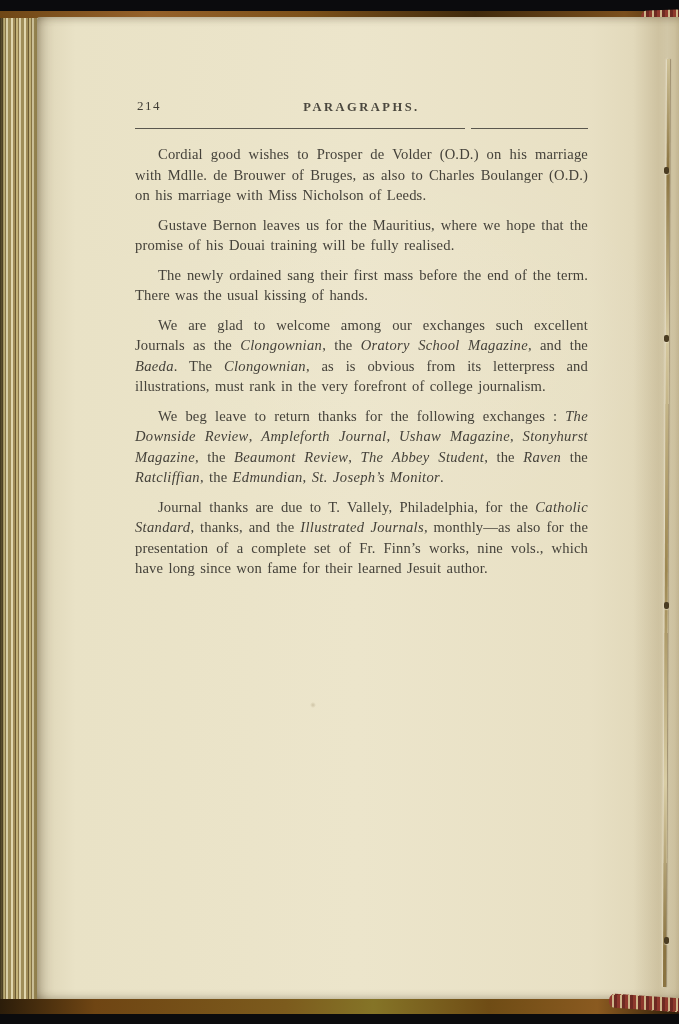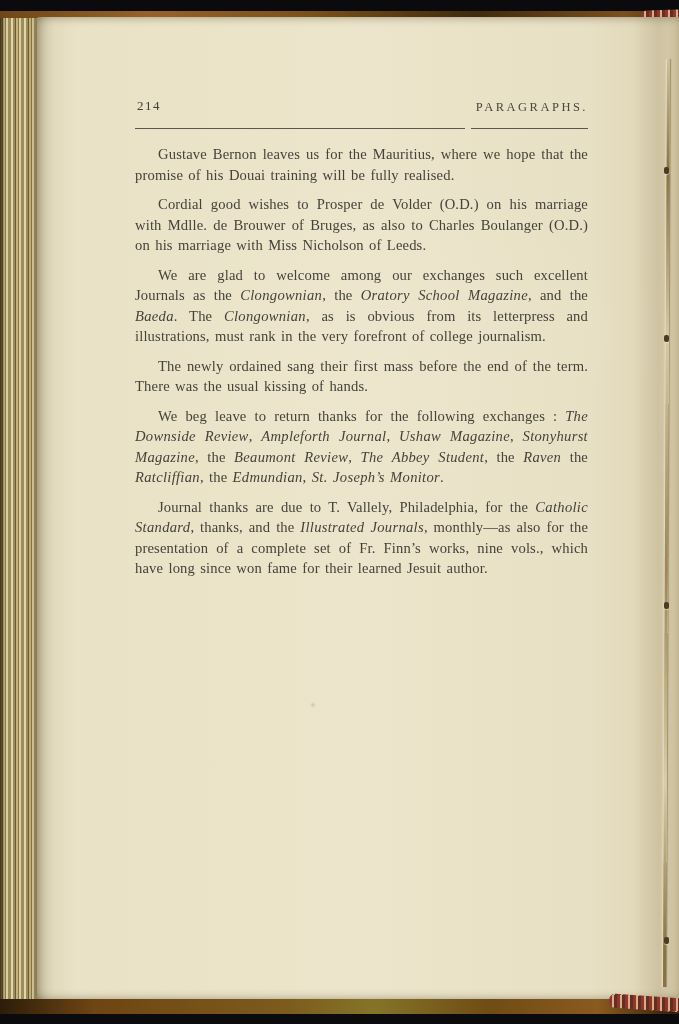--- a/index.html
+++ b/index.html
@@ -62,22 +62,22 @@
   .content{
     position:absolute;left:98px;top:81px;width:453px;
     color:#45423a;
   }
   .page-header{position:relative;height:31px;}
   .folio{
     position:absolute;left:2px;top:0;
     font-size:13px;letter-spacing:1.5px;color:#403d35;
   }
   .running-title{
-    position:absolute;left:0;right:0;top:2px;text-align:right;
-    font-size:12.5px;letter-spacing:2.5px;color:#4a473e;
+    position:absolute;left:0;right:0;top:2px;text-align:center;
+    font-size:12.5px;letter-spacing:2.5px;color:#4a473e;font-weight:bold;
   }
   .header-rule{position:absolute;left:0;right:0;bottom:0;display:flex;}
   .header-rule .seg{height:1.5px;background:#5a574e;}
   .header-rule .seg.left{width:330px;}
   .header-rule .seg.right{flex:1;}
   .header-rule .gap{width:6px;}
   .body-text p{
     margin:0 0 9px 0;
     font-size:14.6px;line-height:20.5px;
     text-align:justify;text-indent:23px;
@@ -109,24 +109,24 @@
         <span class="folio">214</span>
         <span class="running-title">PARAGRAPHS.</span>
         <div class="header-rule">
           <div class="seg left"></div>
           <div class="gap"></div>
           <div class="seg right"></div>
         </div>
       </div>
 
       <div class="body-text">
+        <p><span>Cordial good wishes to Prosper de Volder (O.D.) on his marriage with Mdlle. de Brouwer of Bruges, as also to Charles Boulanger (O.D.) on his marriage with Miss Nicholson of Leeds.</span></p>
         <p><span>Gustave Bernon leaves us for the Mauritius, where we hope that the promise of his Douai training will be fully realised.</span></p>
-        <p><span>Cordial good wishes to Prosper de Volder (O.D.) on his marriage with Mdlle. de Brouwer of Bruges, as also to Charles Boulanger (O.D.) on his marriage with Miss Nicholson of Leeds.</span></p>
+        <p><span>The newly ordained sang their first mass before the end of the term.  There was the usual kissing of hands.</span></p>
         <p><span>We are glad to welcome among our exchanges such excellent Journals as the </span><i>Clongownian</i><span>, the </span><i>Oratory School Magazine</i><span>, and the </span><i>Baeda</i><span>.  The </span><i>Clongownian</i><span>, as is obvious from its letterpress and illustrations, must rank in the very forefront of college journalism.</span></p>
-        <p><span>The newly ordained sang their first mass before the end of the term.  There was the usual kissing of hands.</span></p>
         <p><span>We beg leave to return thanks for the following exchanges : </span><i>The Downside Review</i><span>, </span><i>Ampleforth Journal</i><span>, </span><i>Ushaw Magazine</i><span>, </span><i>Stonyhurst Magazine</i><span>, the </span><i>Beaumont Review</i><span>, </span><i>The Abbey Student</i><span>, the </span><i>Raven</i><span> the </span><i>Ratcliffian</i><span>, the </span><i>Edmundian</i><span>, </span><i>St. Joseph’s Monitor</i><span>.</span></p>
         <p><span>Journal thanks are due to T. Vallely, Philadelphia, for the </span><i>Catholic Standard</i><span>, thanks, and the </span><i>Illustrated Journals</i><span>, monthly—as also for the presentation of a complete set of Fr. Finn’s works, nine vols., which have long since won fame for their learned Jesuit author.</span></p>
       </div>
     </div>
   </div>
 
   <div class="cover-edge-bottom"></div>
   <div class="headband bottom"></div>
 
 </div>

